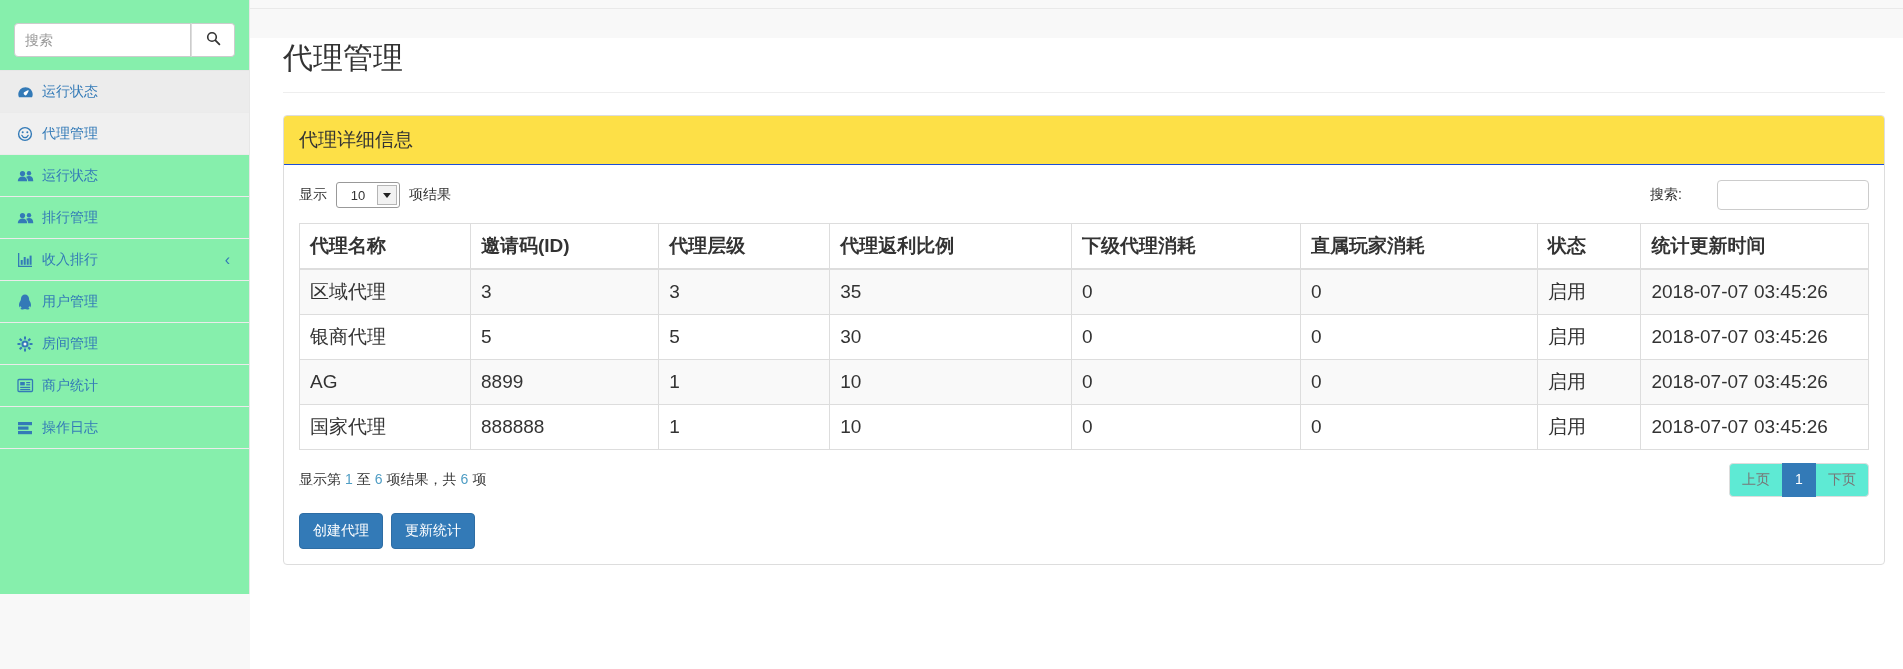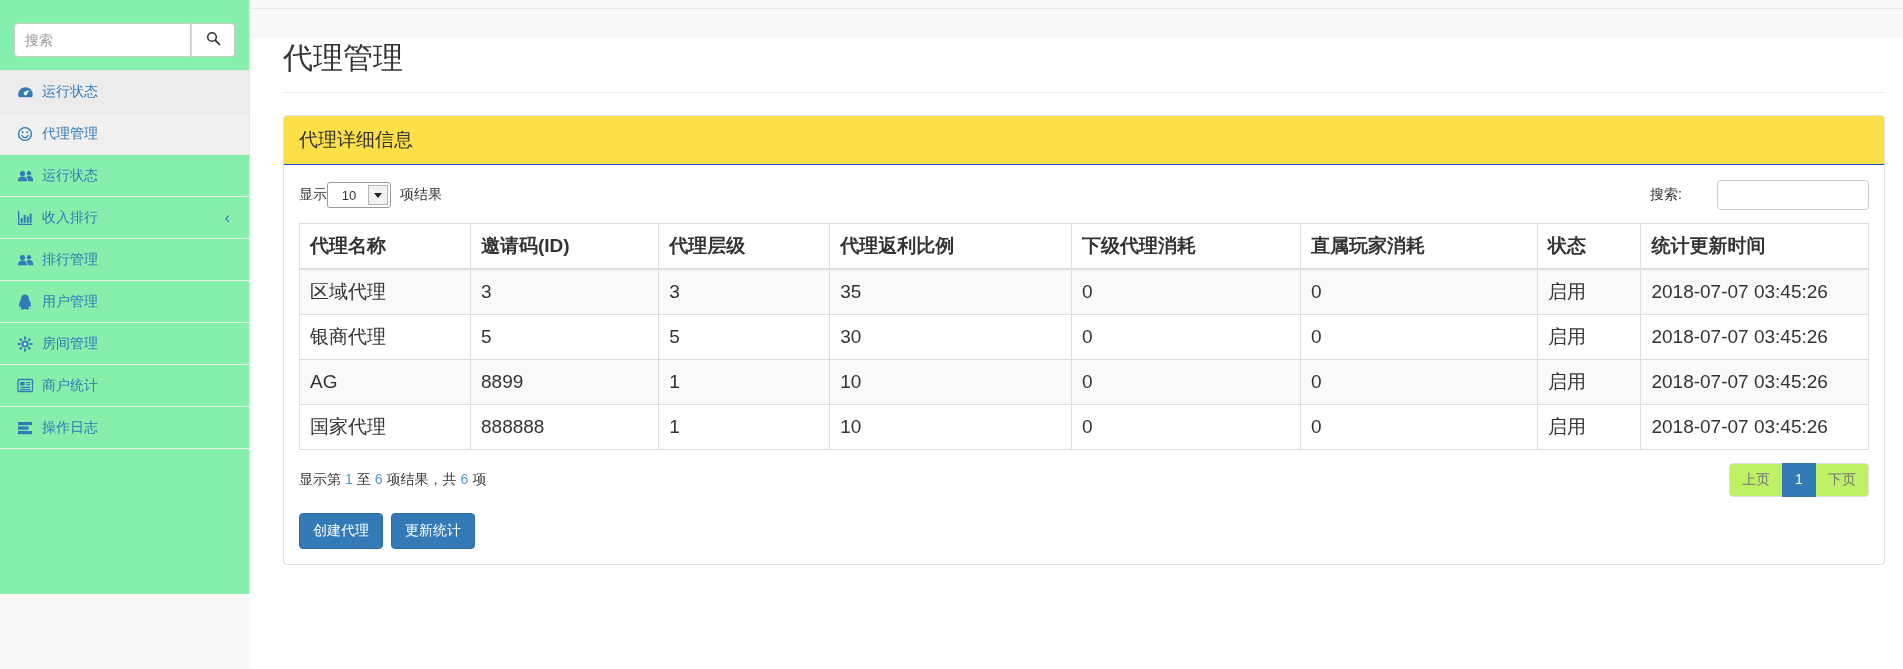--- a/index.html
+++ b/index.html
@@ -50,21 +50,21 @@
 
   .panel { border:1px solid #ddd; border-radius:4px; background:#fff; }
   .panel-heading {
     background:#fde047; border-bottom:1px solid #1d4ed8; border-radius:3px 3px 0 0;
     padding:11px 15px; font-size:19px; color:#333;
   }
   .panel-body { padding:15px; }
 
   .dt-controls { display:flex; justify-content:space-between; align-items:center; margin-bottom:13px; font-size:14px; }
   .dt-length { display:flex; align-items:center; }
-  .dt-length .lbl { }
+  .dt-length .lbl { margin-right:9px; }
   .dt-length .lbl.after { margin-left:9px; margin-right:0; }
   .fake-select {
     width:64px; height:26px; border:1px solid #999; border-radius:3px; background:#fff;
     display:flex; align-items:center; padding:2px; cursor:pointer;
   }
   .fake-select .val { flex:1; text-align:center; font-size:13px; color:#333; }
   .fake-select .arrow-btn {
     width:20px; height:20px; background:#f2f2f2; border:1px solid #b5b5b5;
     display:flex; align-items:center; justify-content:center;
   }
@@ -85,21 +85,21 @@
   table.dt tbody tr:nth-child(odd) { background:#f9f9f9; }
   table.dt tbody tr:nth-child(even) { background:#fff; }
 
   .dt-footer { display:flex; justify-content:space-between; align-items:center; margin-top:13px; }
   .dt-info { font-size:14px; color:#333; }
   .dt-info span { margin-right:4px; }
   .dt-info .num { color:#4f9dc4; }
 
   .pagination { display:flex; }
   .page-btn {
-    min-width:34px; padding:7px 12px; border:1px solid #ddd; background:#bef264;
+    min-width:34px; padding:7px 12px; border:1px solid #ddd; background:#5eead4;
     color:#777; font-size:14px; text-align:center; cursor:pointer; margin-left:-1px;
   }
   .page-btn.first { border-radius:4px 0 0 4px; margin-left:0; }
   .page-btn.last { border-radius:0 4px 4px 0; }
   .page-btn.active { background:#337ab7; border-color:#337ab7; color:#fff; position:relative; z-index:1; }
 
   .action-row { margin-top:16px; display:flex; }
   .btn-primary {
     background:#337ab7; border:1px solid #2e6da4; color:#fff; font-size:14px;
     padding:8px 13px; border-radius:4px; cursor:pointer; margin-right:8px; font-family:Liberation Mono, monospace;
@@ -152,42 +152,42 @@
             <circle cx="12" cy="5.2" r="2.2" fill="#337ab7"></circle>
             <path fill="#337ab7" d="M.8 13.3c0-3 2.1-4.7 4.7-4.7s4.7 1.7 4.7 4.7z"></path>
             <path fill="#337ab7" d="M11.2 13.3c-.1-2-.9-3.5-2.2-4.4.9-.6 2-.9 3-.9 2.4 0 4.2 1.5 4.2 4.2v1.1z"></path>
           </svg>
       </span>
       <span>运行状态</span>
     </div>
 
     <div class="side-item">
       <span class="ico">
+        <svg width="17" height="16" viewBox="0 0 17 16">
+            <circle cx="5.5" cy="5.6" r="2.6" fill="#337ab7"></circle>
+            <circle cx="12" cy="5.2" r="2.2" fill="#337ab7"></circle>
+            <path fill="#337ab7" d="M.8 13.3c0-3 2.1-4.7 4.7-4.7s4.7 1.7 4.7 4.7z"></path>
+            <path fill="#337ab7" d="M11.2 13.3c-.1-2-.9-3.5-2.2-4.4.9-.6 2-.9 3-.9 2.4 0 4.2 1.5 4.2 4.2v1.1z"></path>
+          </svg>
+      </span>
+      <span>排行管理</span>
+    </div>
+
+    <div class="side-item">
+      <span class="ico">
         <svg width="16" height="16" viewBox="0 0 16 16">
             <path fill="#337ab7" d="M1 1h1.3v12.7H15V15H1z"></path>
             <rect x="3.7" y="8" width="2" height="4.8" fill="#337ab7"></rect>
             <rect x="6.7" y="5" width="2" height="7.8" fill="#337ab7"></rect>
             <rect x="9.7" y="6.6" width="2" height="6.2" fill="#337ab7"></rect>
             <rect x="12.6" y="3.6" width="2" height="9.2" fill="#337ab7"></rect>
           </svg>
       </span>
       <span>收入排行</span>
       <span class="chev">‹</span>
-    </div>
-
-    <div class="side-item">
-      <span class="ico">
-        <svg width="17" height="16" viewBox="0 0 17 16">
-            <circle cx="5.5" cy="5.6" r="2.6" fill="#337ab7"></circle>
-            <circle cx="12" cy="5.2" r="2.2" fill="#337ab7"></circle>
-            <path fill="#337ab7" d="M.8 13.3c0-3 2.1-4.7 4.7-4.7s4.7 1.7 4.7 4.7z"></path>
-            <path fill="#337ab7" d="M11.2 13.3c-.1-2-.9-3.5-2.2-4.4.9-.6 2-.9 3-.9 2.4 0 4.2 1.5 4.2 4.2v1.1z"></path>
-          </svg>
-      </span>
-      <span>排行管理</span>
     </div>
 
     <div class="side-item">
       <span class="ico">
         <svg width="14" height="16" viewBox="0 0 14 16">
             <path fill="#337ab7" d="M7 .5C4.8.5 3 2.3 3 4.6c0 .8-.1 1.4-.5 2.1C1.6 8 1 9.6 1 11c0 1 .4 1.9 1 2.4.2-.5.5-1 .8-1.3.1.6.4 1.2.8 1.6-.5.2-1.1.6-1.1 1s1 .8 2.2.8c.8 0 1.7-.2 2.3-.5.6.3 1.5.5 2.3.5 1.2 0 2.2-.4 2.2-.8s-.6-.8-1.1-1c.4-.4.7-1 .8-1.6.3.3.6.8.8 1.3.6-.5 1-1.4 1-2.4 0-1.4-.6-3-1.5-4.3-.4-.7-.5-1.3-.5-2.1C11 2.3 9.2.5 7 .5z"></path>
           </svg>
       </span>
       <span>用户管理</span>
     </div>

